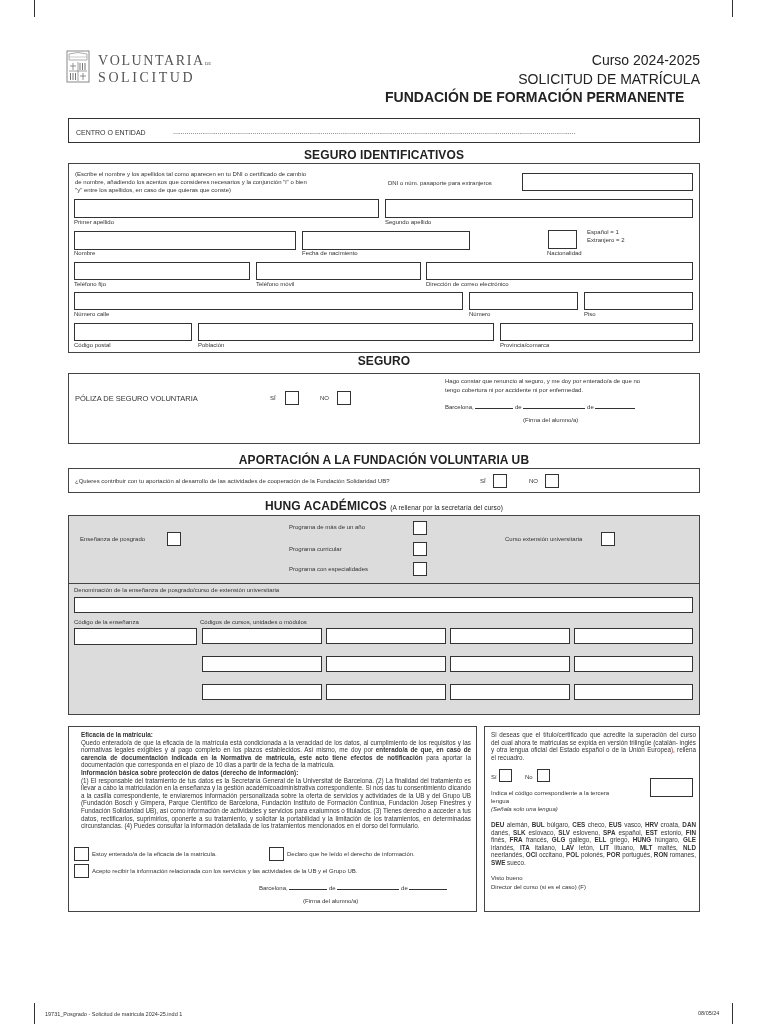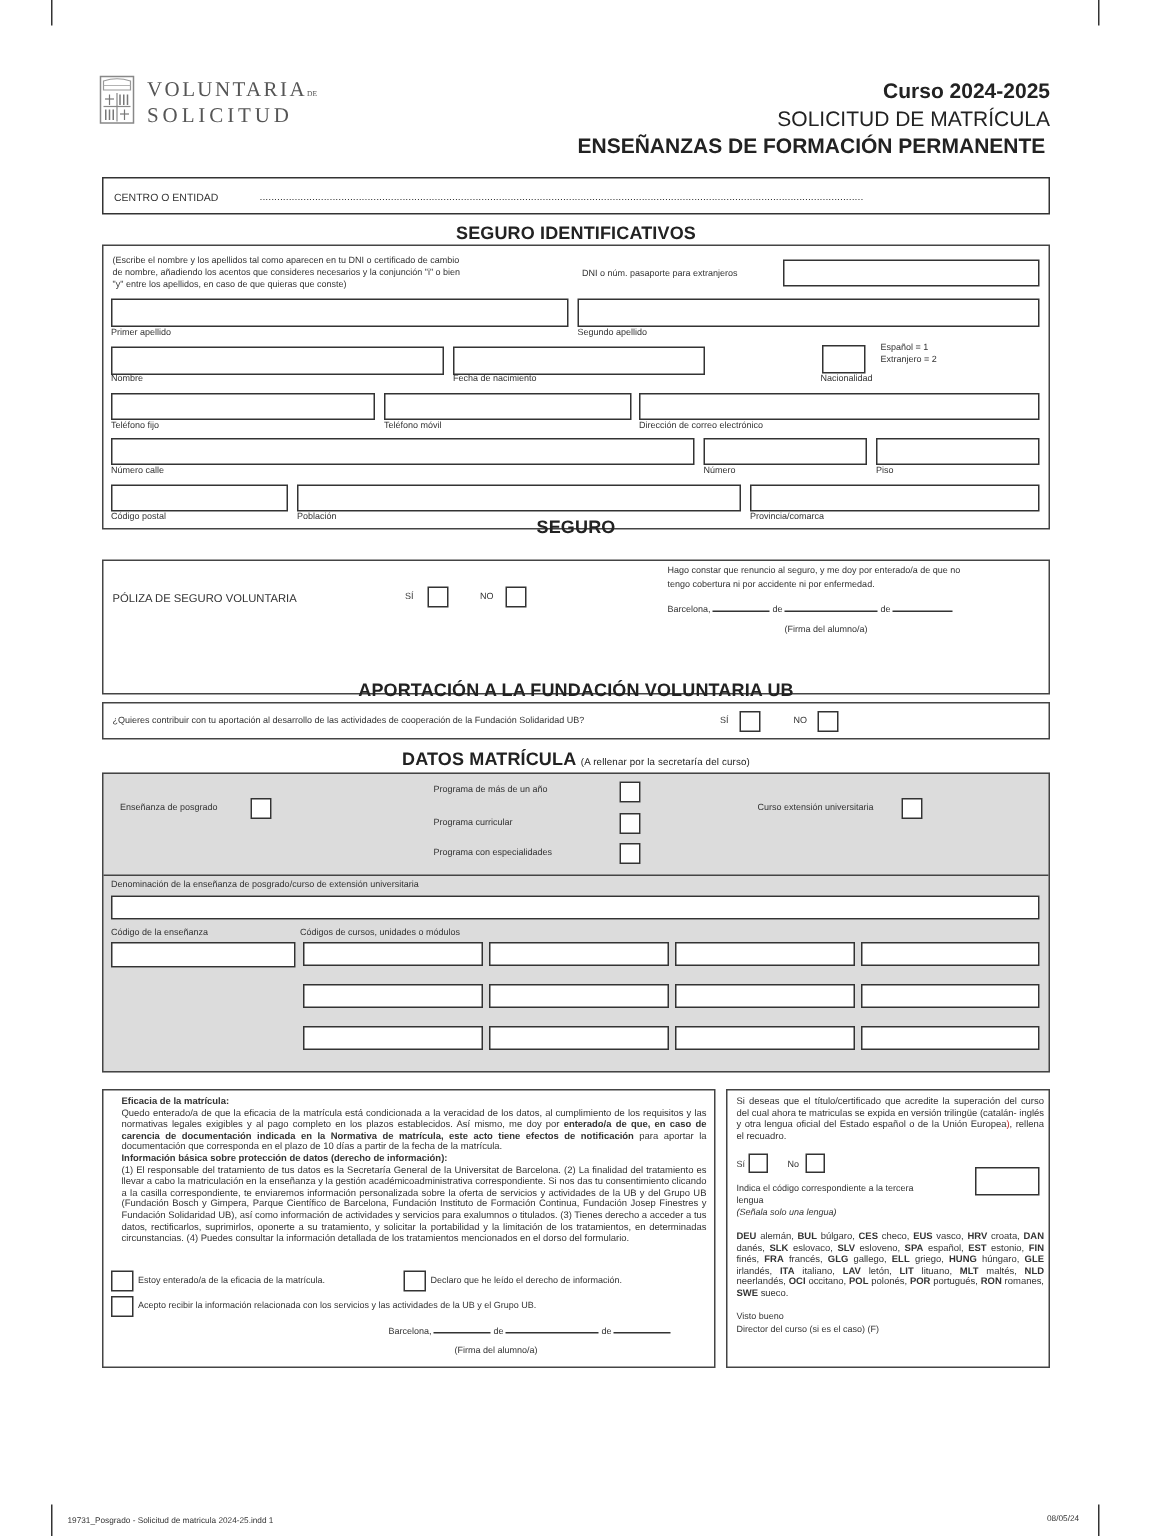--- a/index.html
+++ b/index.html
@@ -42,23 +42,23 @@
       <line x1="9.5" y1="23" x2="9.5" y2="30" stroke="#777"></line>
     <line x1="17" y1="23" x2="17" y2="30" stroke="#777" stroke-width="0.8"></line>
     <line x1="14" y1="26" x2="20" y2="26" stroke="#777" stroke-width="0.8"></line>
   </svg>
   <div style="position:absolute;left:32px;top:4px;font-family:'Liberation Serif',serif;color:#555;line-height:14px;">
     <div style="font-size:14px;letter-spacing:1.6px;"><span>VOLUNTARIA</span><span style="font-size:5px;letter-spacing:0;vertical-align:baseline;">DE</span></div>
     <div style="font-size:14px;letter-spacing:2.6px;">SOLICITUD</div>
   </div>
 </div>
 
-<div class="hdr-right" style="top:52px;font-size:14px;font-weight:bold;">Curso 2024-2025</div>
+<div class="hdr-right" style="top:52px;font-size:14px;font-weight:normal;">Curso 2024-2025</div>
 <div class="hdr-right" style="top:71px;font-size:14px;">SOLICITUD DE MATRÍCULA</div>
-<div class="abs" style="left:385px;top:89px;font-size:14px;font-weight:bold;white-space:nowrap;">ENSEÑANZAS DE FORMACIÓN PERMANENTE</div>
+<div class="abs" style="left:385px;top:89px;font-size:14px;font-weight:bold;white-space:nowrap;">FUNDACIÓN DE FORMACIÓN PERMANENTE</div>
 
 <div class="frame" style="left:68px;top:118px;width:632px;height:25px;border-color:#333;">
   <span class="lbl" style="left:7px;top:10px;font-size:7px;">CENTRO  O  ENTIDAD</span>
   <span class="lbl" style="left:104px;top:9px;font-size:7px;overflow:hidden;width:512px;">...............................................................................................................................................................................................................</span>
 </div>
 
 <div class="sec-title" style="top:148px;">SEGURO IDENTIFICATIVOS</div>
 <div class="frame" style="left:68px;top:163px;width:632px;height:190px;">
   <div class="lbl" style="left:6px;top:6px;line-height:8px;">
     <div>(Escribe el nombre y los apellidos tal como aparecen en tu DNI o certificado de cambio</div>
@@ -97,22 +97,22 @@
   <span class="lbl" style="left:515px;top:147px;">Piso</span>
 
   <div class="box" style="left:5px;top:159px;width:118px;height:18px;"></div>
   <span class="lbl" style="left:5px;top:178px;">Código postal</span>
   <div class="box" style="left:129px;top:159px;width:296px;height:18px;"></div>
   <span class="lbl" style="left:129px;top:178px;">Población</span>
   <div class="box" style="left:431px;top:159px;width:193px;height:18px;"></div>
   <span class="lbl" style="left:431px;top:178px;">Provincia/comarca</span>
 </div>
 
-<div class="sec-title" style="top:344px;">SEGURO</div>
-<div class="frame" style="left:68px;top:373px;width:632px;height:90px;">
+<div class="sec-title" style="top:354px;">SEGURO</div>
+<div class="frame" style="left:68px;top:373px;width:632px;height:71px;">
   <span class="lbl" style="left:6px;top:20px;font-size:7.5px;">PÓLIZA DE SEGURO VOLUNTARIA</span>
   <span class="lbl" style="left:201px;top:21px;">SÍ</span>
   <div class="box" style="left:216px;top:17px;width:14px;height:14px;"></div>
   <span class="lbl" style="left:251px;top:21px;">NO</span>
   <div class="box" style="left:268px;top:17px;width:14px;height:14px;"></div>
   <span class="lbl" style="left:376px;top:4px;">Hago constar que renuncio al seguro, y me doy por enterado/a de que no</span>
   <span class="lbl" style="left:376px;top:13px;">tengo cobertura ni por accidente ni por enfermedad.</span>
   <div class="lbl" style="left:376px;top:30px;">
     <span>Barcelona,</span>
     <span class="line" style="width:38px;"></span>
@@ -127,21 +127,21 @@
 <div class="sec-title" style="top:453px;">APORTACIÓN A LA FUNDACIÓN VOLUNTARIA UB</div>
 <div class="frame" style="left:68px;top:468px;width:632px;height:25px;">
   <span class="lbl" style="left:6px;top:9px;">¿Quieres contribuir con tu aportación al desarrollo de las actividades de cooperación de la Fundación Solidaridad UB?</span>
   <span class="lbl" style="left:411px;top:9px;">SÍ</span>
   <div class="box" style="left:424px;top:5px;width:14px;height:14px;"></div>
   <span class="lbl" style="left:460px;top:9px;">NO</span>
   <div class="box" style="left:476px;top:5px;width:14px;height:14px;"></div>
 </div>
 
 <div class="sec-title" style="top:499px;">
-  <span>DATOS MATRÍCULA</span>
+  <span>HUNG ACADÉMICOS</span>
   <span class="note">(A rellenar por la secretaría del curso)</span>
 </div>
 <div class="frame gray" style="left:68px;top:515px;width:632px;height:200px;border-width:1px;">
   <span class="lbl" style="left:11px;top:20px;">Enseñanza de posgrado</span>
   <div class="box" style="left:98px;top:16px;width:14px;height:14px;"></div>
   <span class="lbl" style="left:220px;top:8px;">Programa de más de un año</span>
   <div class="box" style="left:344px;top:5px;width:14px;height:14px;"></div>
   <span class="lbl" style="left:220px;top:30px;">Programa curricular</span>
   <div class="box" style="left:344px;top:26px;width:14px;height:14px;"></div>
   <span class="lbl" style="left:220px;top:50px;">Programa con especialidades</span>

